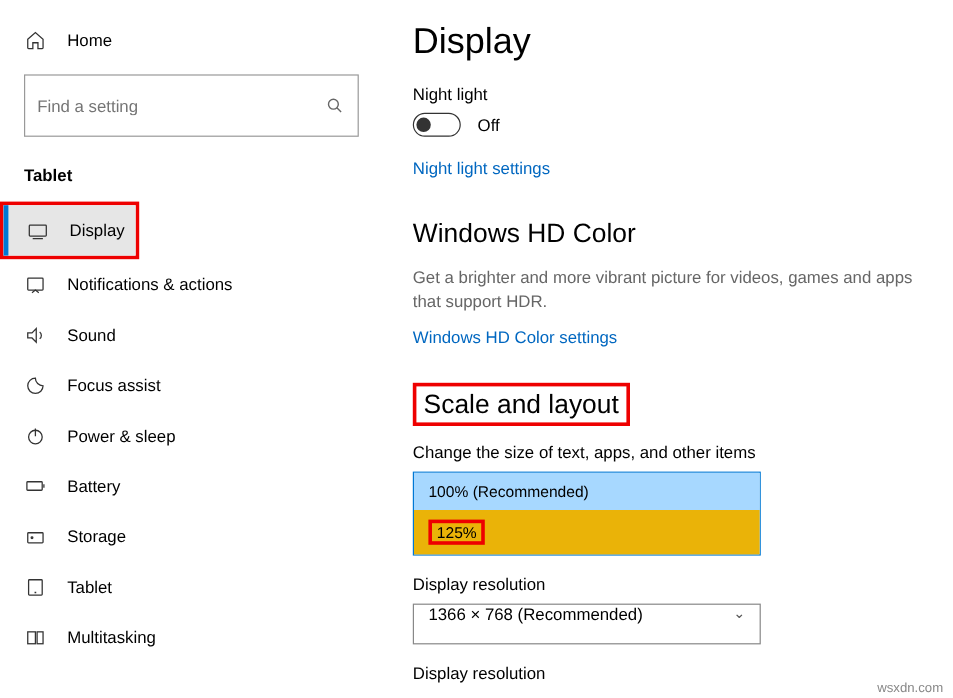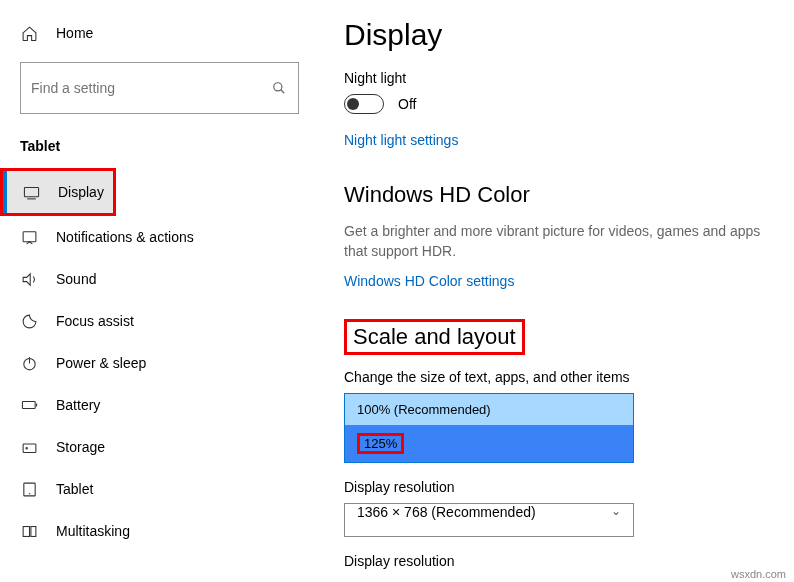--- a/index.html
+++ b/index.html
@@ -20,21 +20,21 @@
     .toggle-row { display: flex; align-items: center; gap: 14px; margin-bottom: 18px; }
     .toggle { width: 40px; height: 20px; border: 1px solid #333; border-radius: 10px; display: flex; align-items: center; padding: 2px; }
     .knob { width: 12px; height: 12px; background: #333; border-radius: 50%; }
     .link { color: #0067c0; font-size: 14px; cursor: pointer; }
     h2 { font-weight: 400; font-size: 22px; margin: 34px 0 14px 0; }
     .desc { color: #666; font-size: 14px; margin-bottom: 12px; line-height: 1.4; }
     .section-title-box { display: inline-block; }
     .dropdown-open { width: 290px; border: 1px solid #0078d4; }
     .dd-opt { padding: 8px 12px; font-size: 13px; }
     .dd-opt.sel { background: #a7d8ff; }
-    .dd-opt.hl { background: #3b82f6; }
+    .dd-opt.hl { background: #eab308; }
     .red-inline { border: 3px solid #e00; display: inline-block; padding: 0 4px; }
     .select-closed { width: 290px; height: 34px; border: 1px solid #888; display: flex; align-items: flex-start; justify-content: space-between; padding: 0 12px; font-size: 14px; margin-top: 4px; }
     .chev { font-size: 12px; color: #555; }
     .watermark { position: absolute; right: 8px; bottom: 2px; font-size: 11px; color: #888; }
   </style>
 </head>
 <body>
 
 <div class="sidebar">
   <div class="home-row">

